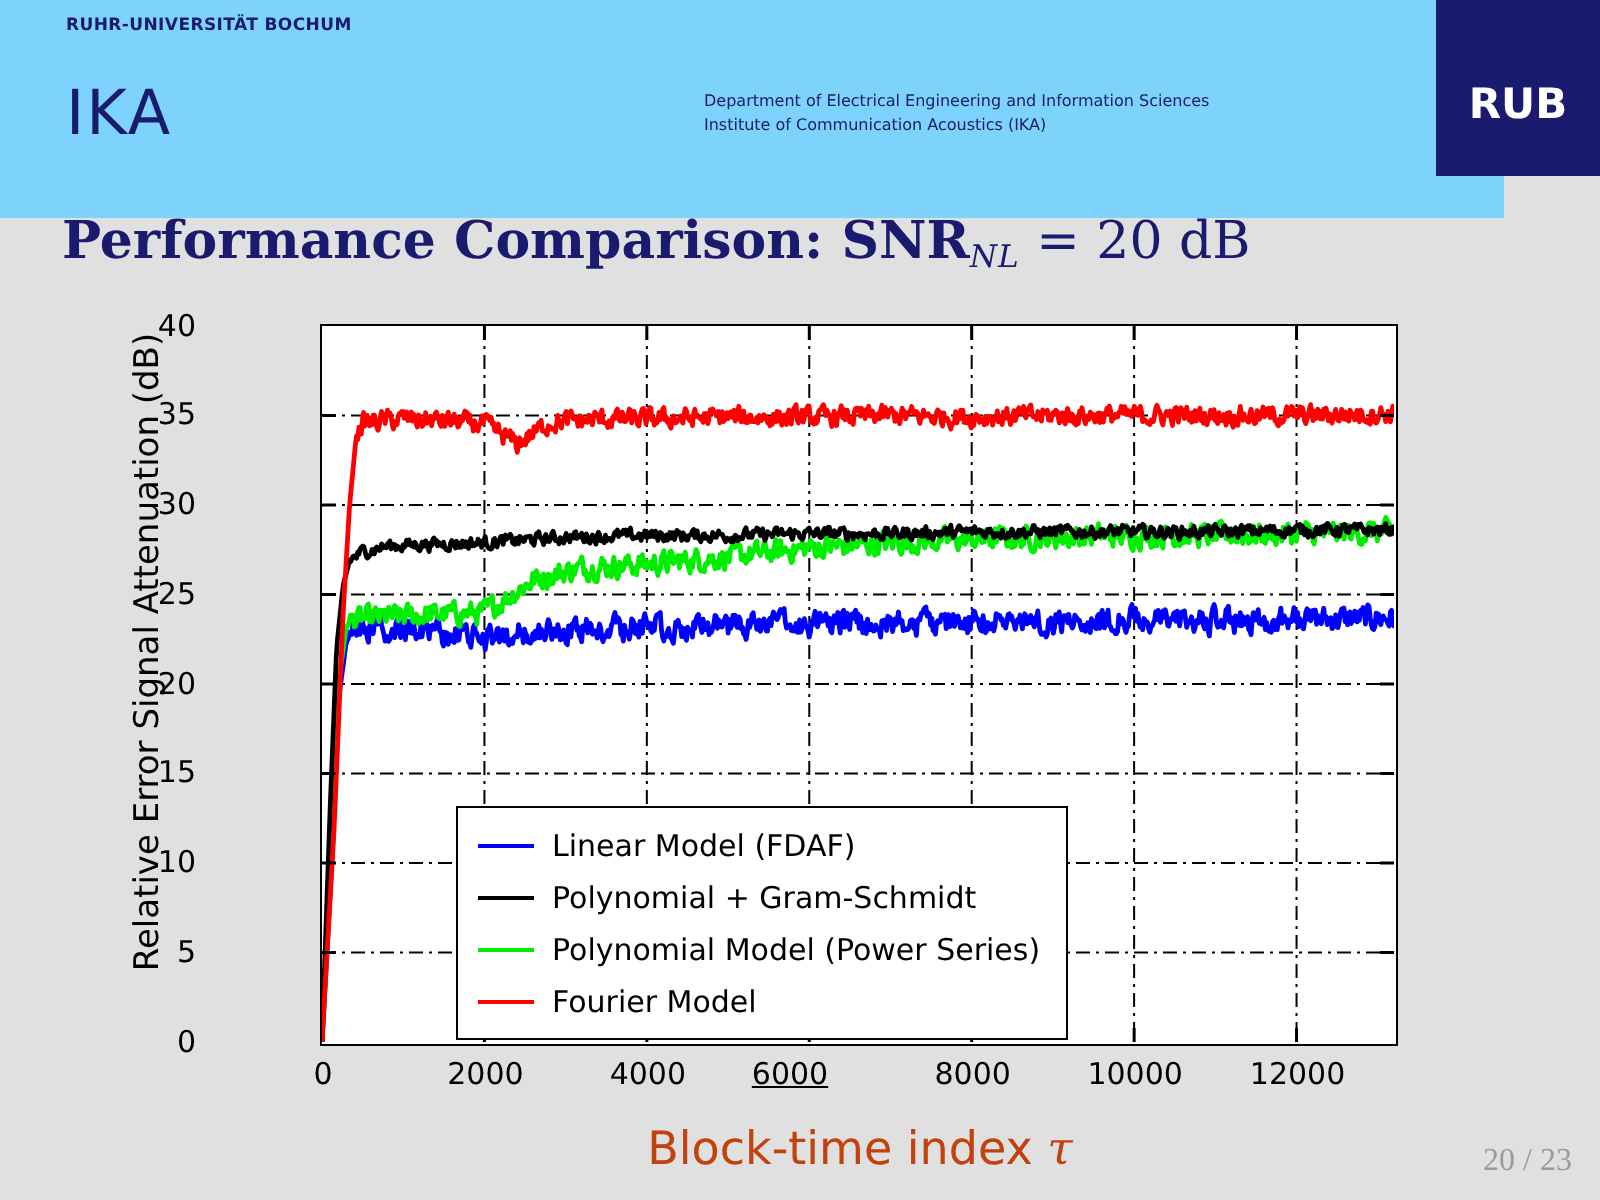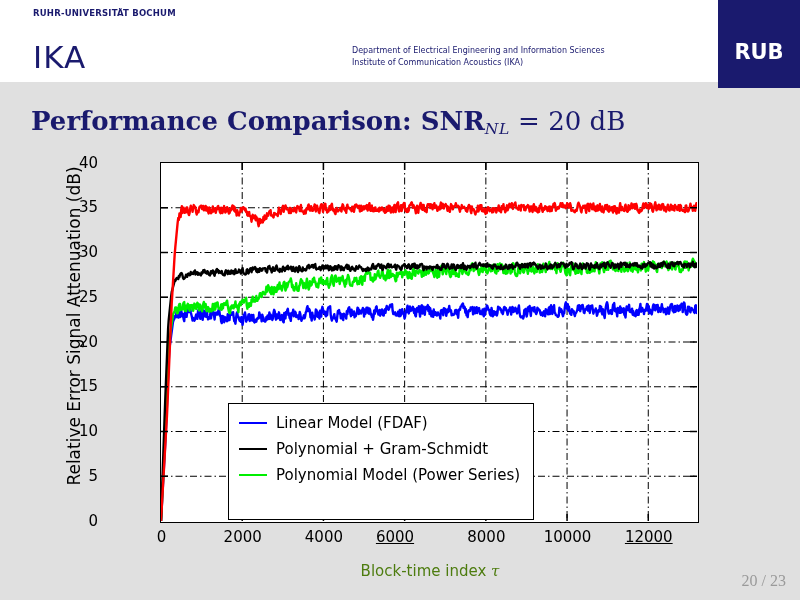--- a/index.html
+++ b/index.html
@@ -5,22 +5,22 @@
   html,body{margin:0;padding:0;}
   body{
     width:800px;height:600px;overflow:hidden;
     background:#e0e0e0;
     font-family:"DejaVu Sans", sans-serif;
     position:relative;
   }
 
   
   #header{
-    position:absolute;left:0;top:0;width:752px;height:82px;
-    background:#ffffff;
+    position:absolute;left:0;top:0;width:752px;height:109px;
+    background:#7dd3fc;
   }
   #rub-logo{
     position:absolute;left:718px;top:0;width:100px;height:88px;
     background:#1a1a6e;
   }
   #rub-logo-text{
     position:absolute;left:0;top:40px;width:82px;
     text-align:center;color:#ffffff;
     font-family:"DejaVu Sans", sans-serif;
     font-weight:bold;font-size:21px;letter-spacing:0px;
@@ -68,21 +68,21 @@
   #figure{position:absolute;left:0;top:150px;width:800px;height:440px;}
 
   #ylabel{
     position:absolute;left:-106px;top:166px;width:360px;
     transform:rotate(-90deg);transform-origin:center center;
     text-align:center;font-size:17px;color:#000;
     font-family:"DejaVu Sans", sans-serif;
   }
   #xlabel{
     position:absolute;left:160px;top:412px;width:540px;
-    text-align:center;font-size:15px;color:#4d7c0f;
+    text-align:center;font-size:23px;color:#c2410c;
     font-family:"DejaVu Sans", sans-serif;
   }
   #xlabel .tau{font-family:"DejaVu Serif", serif;font-style:italic;}
 
   #plot{
     position:absolute;left:160px;top:12px;
     width:539px;height:361px;
     background:#ffffff;
     border:1.5px solid #000;
     box-sizing:border-box;
@@ -154,21 +154,21 @@
       <div class="ytick" style="top: 50.25px;">35</div>
       <div class="ytick" style="top: 5.5px;">40</div>
     </div>
   <div id="xticks-host">
       <div class="xtick" style="left: 121.5px; width: 80px;">0</div>
       <div class="xtick" style="left: 202.712px; width: 80px;">2000</div>
       <div class="xtick" style="left: 283.924px; width: 80px;">4000</div>
       <div class="xtick" style="left: 355px; width: 80px; text-decoration: underline;">6000</div>
       <div class="xtick" style="left: 446.348px; width: 80px;">8000</div>
       <div class="xtick" style="left: 527.561px; width: 80px;">10000</div>
-      <div class="xtick" style="left: 608.773px; width: 80px; text-decoration: underline;">12000</div>
+      <div class="xtick" style="left: 608.773px; width: 80px;">12000</div>
     </div>
 
   <div id="plot">
     <svg id="plot-svg" width="536" height="358" viewBox="0 0 536 358">
         <line x1="0" y1="313.25" x2="536" y2="313.25" stroke="#000" stroke-width="1" stroke-dasharray="7,3,1.5,3"></line>
         <line x1="0" y1="268.5" x2="536" y2="268.5" stroke="#000" stroke-width="1" stroke-dasharray="7,3,1.5,3"></line>
         <line x1="0" y1="223.75" x2="536" y2="223.75" stroke="#000" stroke-width="1" stroke-dasharray="7,3,1.5,3"></line>
         <line x1="0" y1="179" x2="536" y2="179" stroke="#000" stroke-width="1" stroke-dasharray="7,3,1.5,3"></line>
         <line x1="0" y1="134.25" x2="536" y2="134.25" stroke="#000" stroke-width="1" stroke-dasharray="7,3,1.5,3"></line>
         <line x1="0" y1="89.5" x2="536" y2="89.5" stroke="#000" stroke-width="1" stroke-dasharray="7,3,1.5,3"></line>
@@ -222,16 +222,20 @@
       <span class="legend-text">Linear Model (FDAF)</span>
     </div>
     <div class="legend-row">
       <span class="legend-swatch" style="border-top-color: rgb(0, 0, 0);"></span>
       <span class="legend-text">Polynomial + Gram-Schmidt</span>
     </div>
     <div class="legend-row">
       <span class="legend-swatch" style="border-top-color: rgb(0, 238, 0);"></span>
       <span class="legend-text">Polynomial Model (Power Series)</span>
     </div>
+    <div class="legend-row">
+      <span class="legend-swatch" style="border-top-color: rgb(255, 0, 0);"></span>
+      <span class="legend-text">Fourier Model</span>
+    </div>
   </div>
 </div>
 
 <div id="page-number">20 / 23</div>
 
 </body></html>

